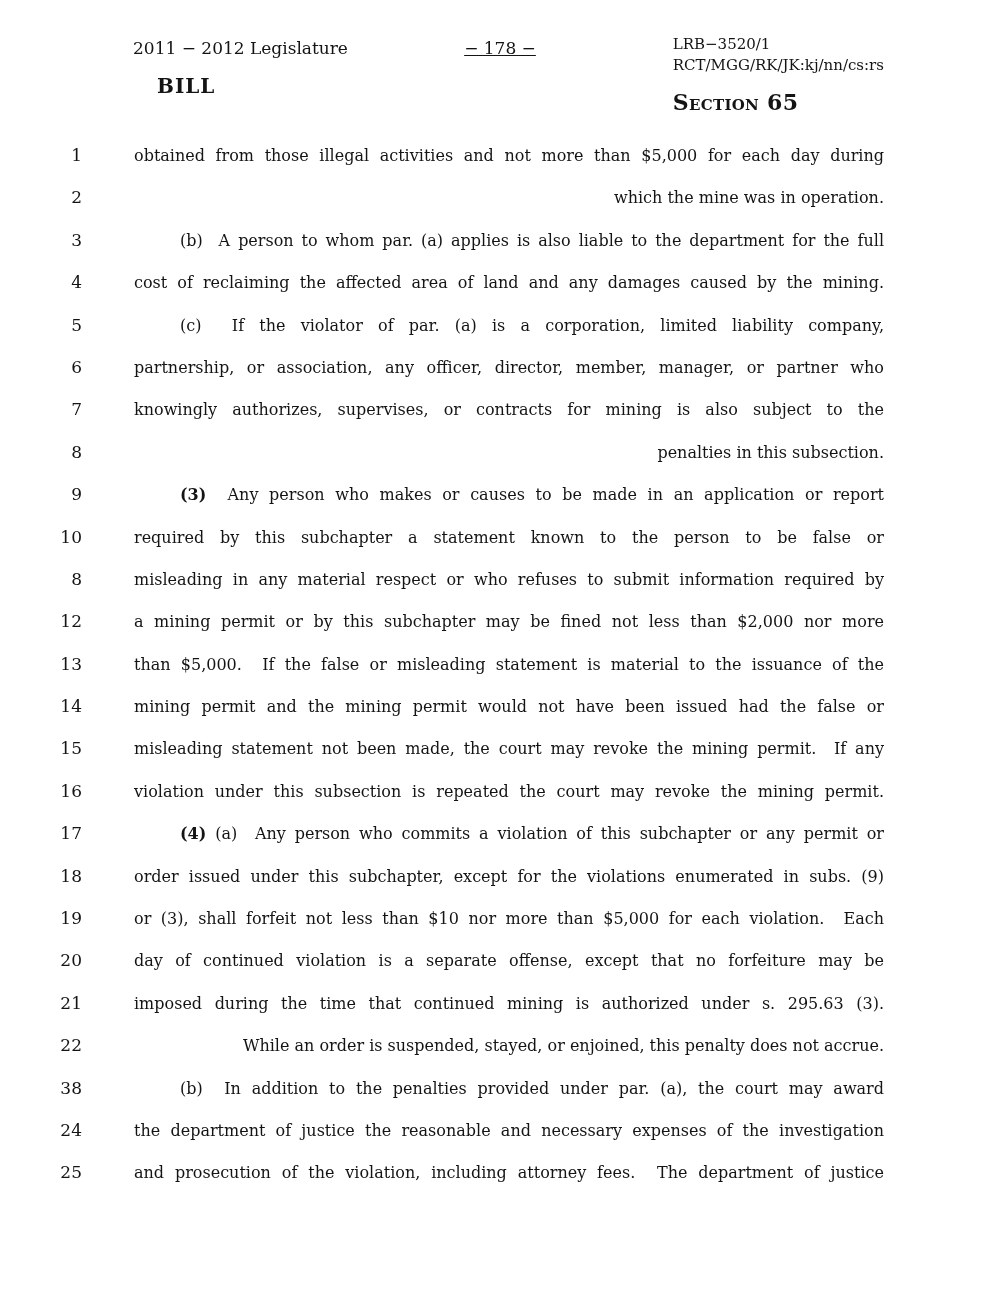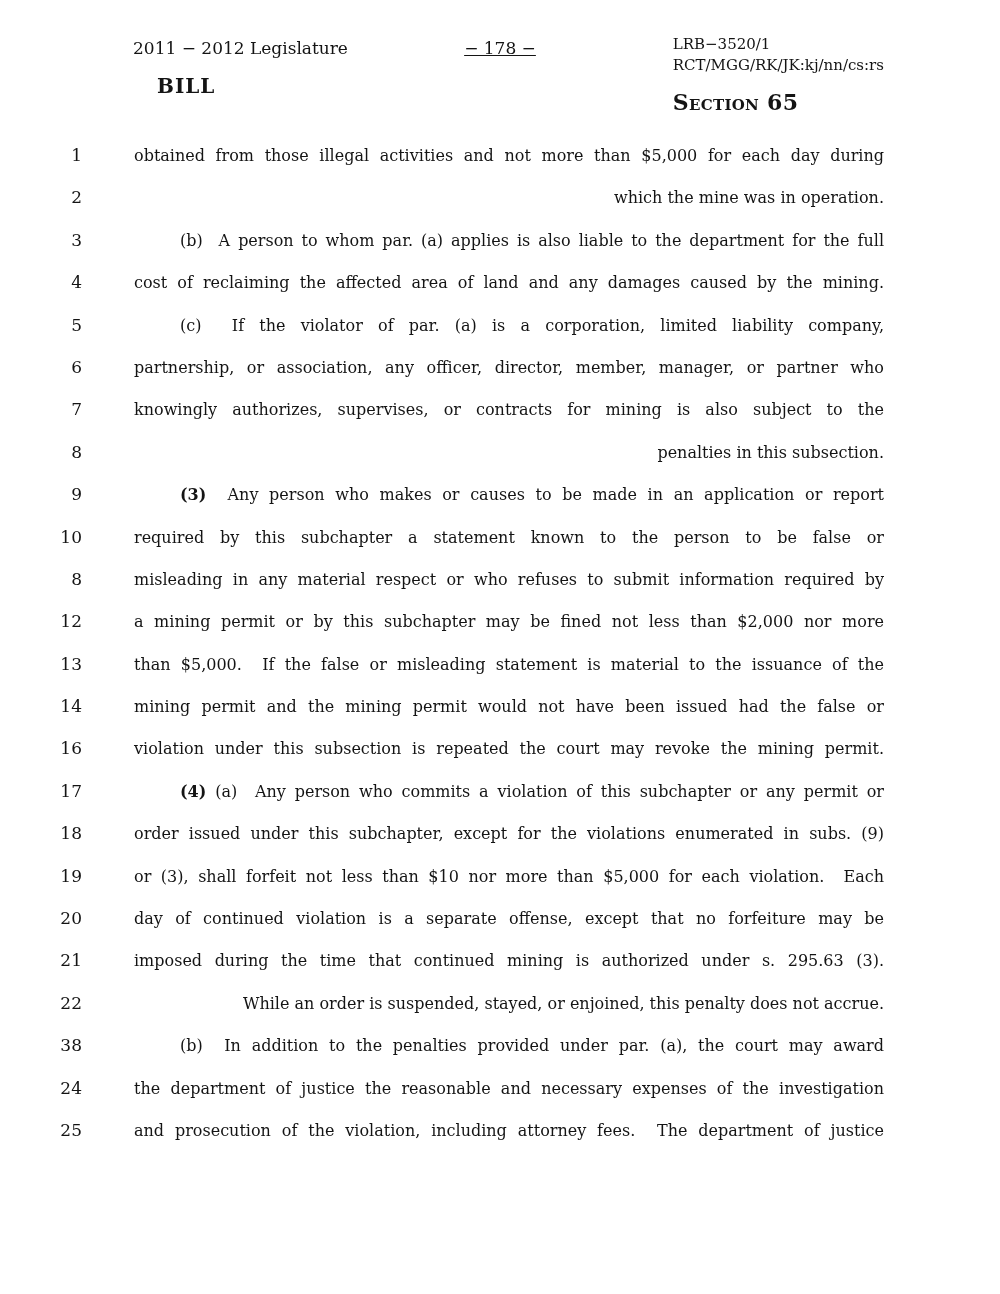--- a/index.html
+++ b/index.html
@@ -154,20 +154,24 @@
       </div>
       <div class="line">
         <span class="line-num">13</span>
         <div class="line-text j">than $5,000.&nbsp; If the false or misleading statement is material to the issuance of the</div>
       </div>
       <div class="line">
         <span class="line-num">14</span>
         <div class="line-text j">mining permit and the mining permit would not have been issued had the false or</div>
       </div>
       <div class="line">
+        <span class="line-num">15</span>
+        <div class="line-text j">misleading statement not been made, the court may revoke the mining permit.&nbsp; If any</div>
+      </div>
+      <div class="line">
         <span class="line-num">16</span>
         <div class="line-text j">violation under this subsection is repeated the court may revoke the mining permit.</div>
       </div>
       <div class="line">
         <span class="line-num">17</span>
         <div class="line-text j ind"><b>(4)</b> (a)&nbsp; Any person who commits a violation of this subchapter or any permit or</div>
       </div>
       <div class="line">
         <span class="line-num">18</span>
         <div class="line-text j">order issued under this subchapter, except for the violations enumerated in subs. (9)</div>

